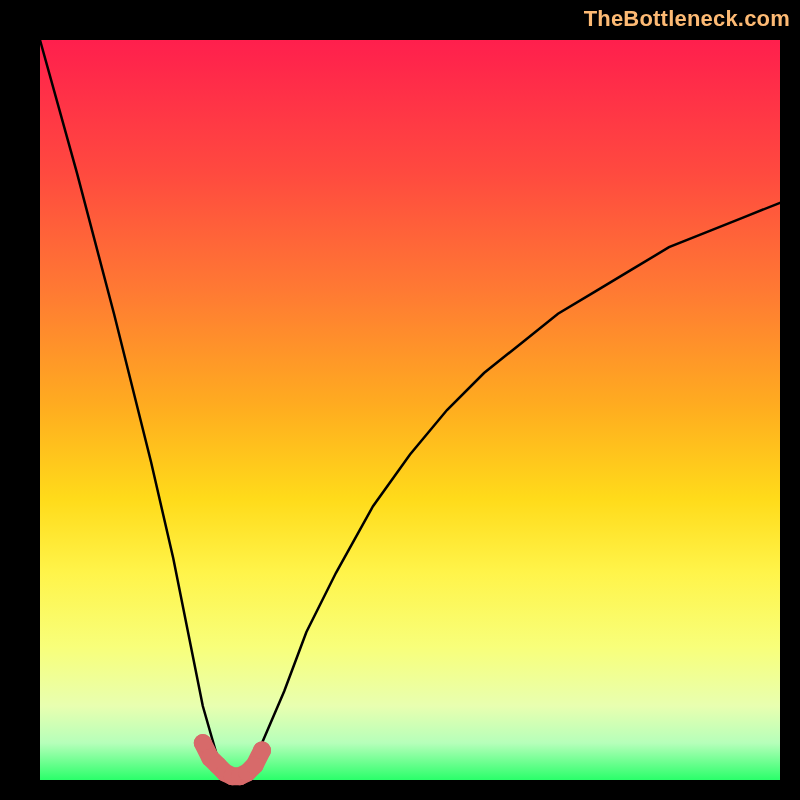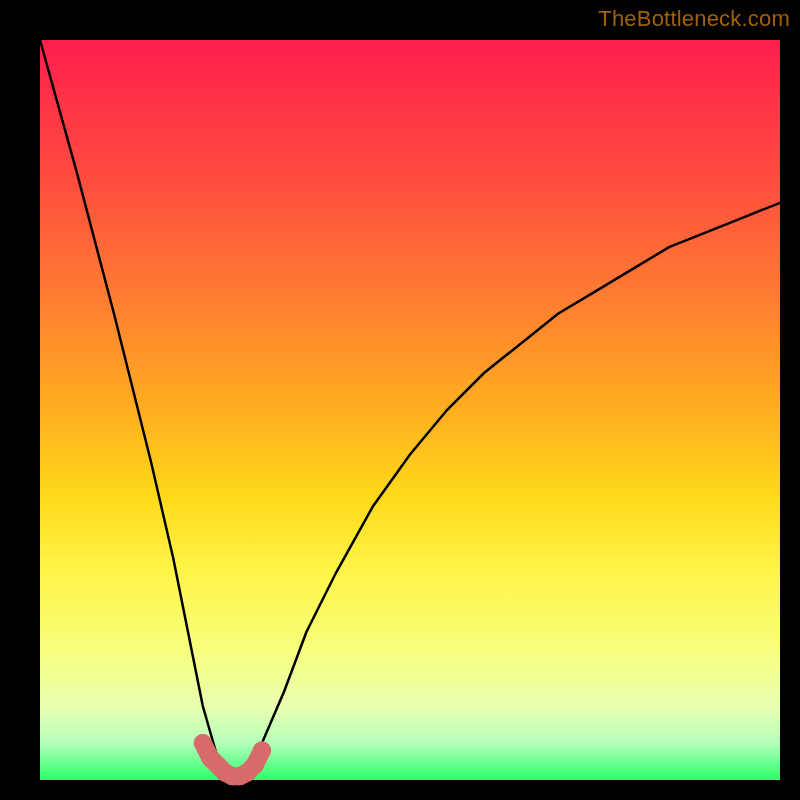--- a/index.html
+++ b/index.html
@@ -37,22 +37,22 @@
       #e8ffb0 90%,
       #b6ffba 95%,
       #2aff6a 100%
     );
   }
   .watermark {
     position: absolute;
     top: 6px;
     right: 10px;
     font-size: 22px;
-    color: #a16207;
-    font-weight: 400;
+    color: #fdba74;
+    font-weight: 700;
     letter-spacing: 0.2px;
     user-select: none;
   }
   svg.curves {
     position: absolute;
     left: 40px;
     top: 40px;
     width: 740px;
     height: 740px;
     overflow: visible;

